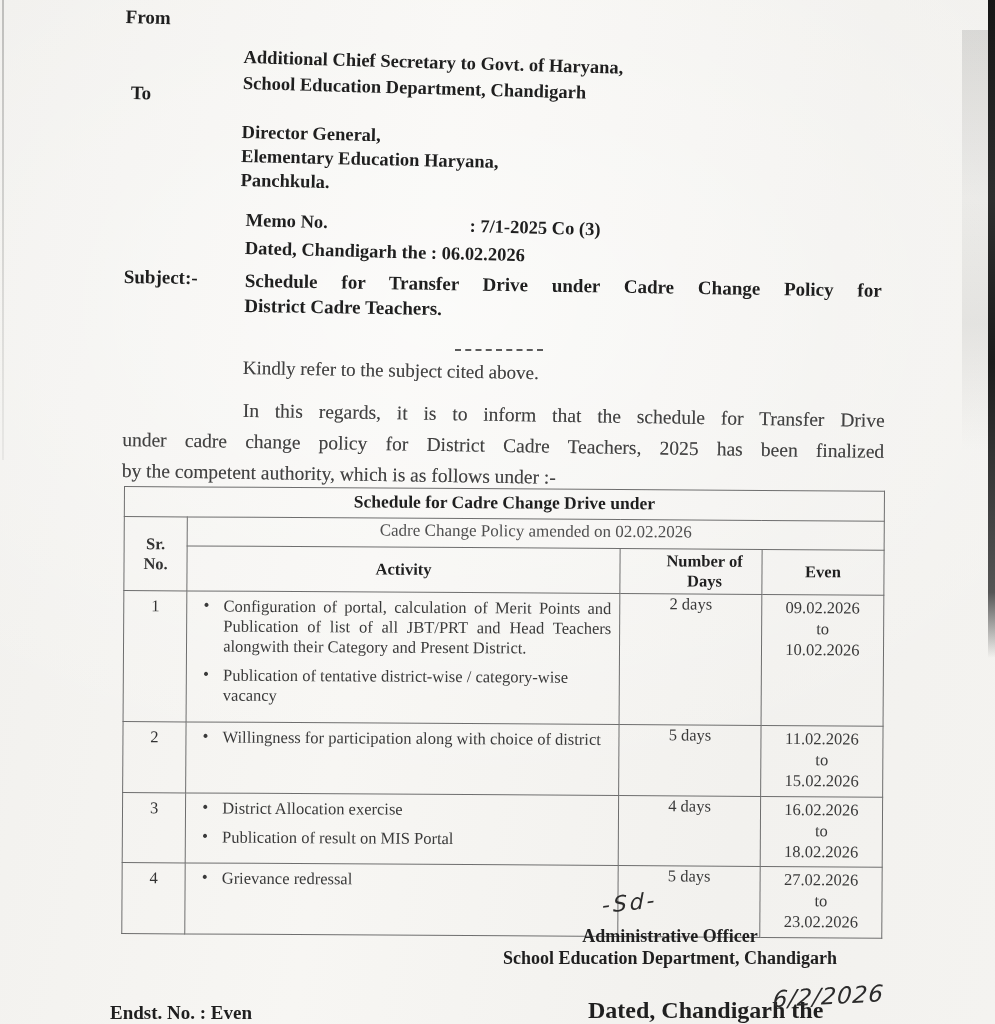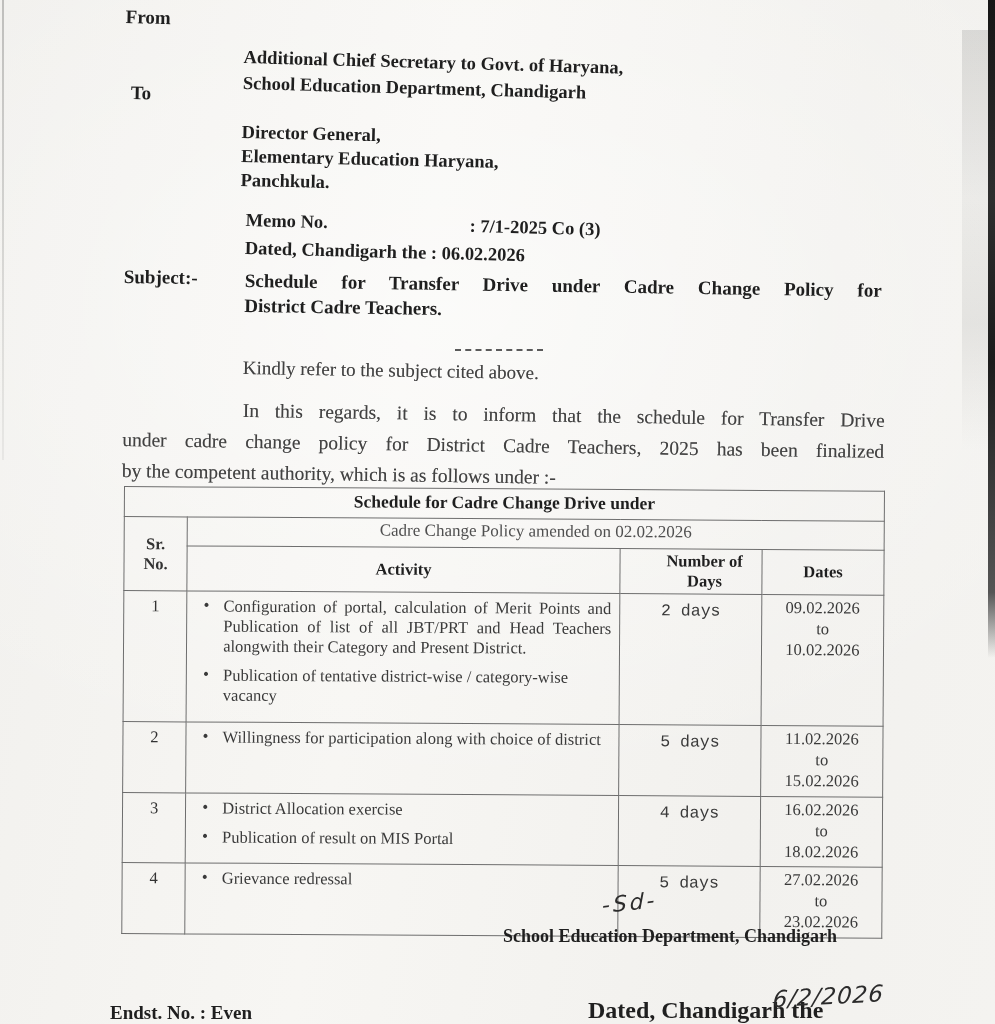--- a/index.html
+++ b/index.html
@@ -54,21 +54,21 @@
   #schedule-table .colhead{font-weight:bold;text-align:center;vertical-align:middle;height:40px;line-height:20px;color:#1f1f1f;}
   #schedule-table .col-activity{width:462px;}
   #schedule-table .col-days{width:112px;padding-left:31px;}
   #schedule-table .col-dates{width:118px;}
   #schedule-table .sr{text-align:center;padding-top:5px;}
   #schedule-table .act{padding:5px 8px 4px 12px;}
   .bullet{position:relative;padding-left:24px;line-height:20px;color:#3a3a3a;}
   .bullet::before{content:"\2022";position:absolute;left:4px;top:-1px;font-size:17px;}
   .bullet.just{text-align:justify;}
   .bullet + .bullet{margin-top:9px;}
-  #schedule-table .days{text-align:center;padding-top:7px;color:#3a3a3a;font-family:Liberation Mono, monospace;}
+  #schedule-table .days{text-align:center;padding-top:0;color:#3a3a3a;}
   #schedule-table .dates{text-align:center;line-height:21px;color:#3a3a3a;}
 
   
   #sd-mark{left:602px;top:893px;font-family:"DejaVu Sans",sans-serif;font-style:italic;
     font-size:22px;letter-spacing:3px;color:#2c2c2c;transform:rotate(-6deg) skewX(-6deg);}
   #sig-block{left:440px;top:925px;width:460px;text-align:center;font-size:18px;line-height:22px;}
   #sig-block .it{font-style:italic;}
   #footer-endst{left:110px;top:995px;font-size:19px;margin-top:7px;}
   #footer-dated{left:588px;top:997px;font-size:24px;}
   #handwritten-date{left:774px;top:986px;font-family:"DejaVu Sans",sans-serif;font-style:italic;
@@ -134,21 +134,21 @@
           <div>No.</div>
         </td>
         <td class="title2" colspan="3">Cadre Change Policy amended on 02.02.2026</td>
       </tr>
       <tr>
         <td class="colhead col-activity">Activity</td>
         <td class="colhead col-days">
           <div>Number of</div>
           <div>Days</div>
         </td>
-        <td class="colhead col-dates">Dates</td>
+        <td class="colhead col-dates">Even</td>
       </tr>
 
       <tr>
         <td class="sr" style="height:123px;">1</td>
         <td class="act">
           <div class="bullet just">Configuration of portal, calculation of Merit Points and Publication of list of all JBT/PRT and Head Teachers alongwith their Category and Present District.</div>
           <div class="bullet">Publication of tentative district-wise / category-wise vacancy</div>
         </td>
         <td class="days">2 days</td>
         <td class="dates">
@@ -196,20 +196,21 @@
           <div>to</div>
           <div>23.02.2026</div>
         </td>
       </tr>
     </tbody>
   </table>
 
   <div id="sd-mark" class="abs">-Sd-</div>
 
   <div id="sig-block" class="abs b">
+    <div>Administrative Officer</div>
     <div>School Education Department, Chandigarh</div>
   </div>
 
   <div id="footer-endst" class="abs b">Endst. No. : Even</div>
   <div id="footer-dated" class="abs b">Dated, Chandigarh the</div>
   <div id="handwritten-date" class="abs">6/2/2026</div>
 
 </div>
 
 </body></html>

